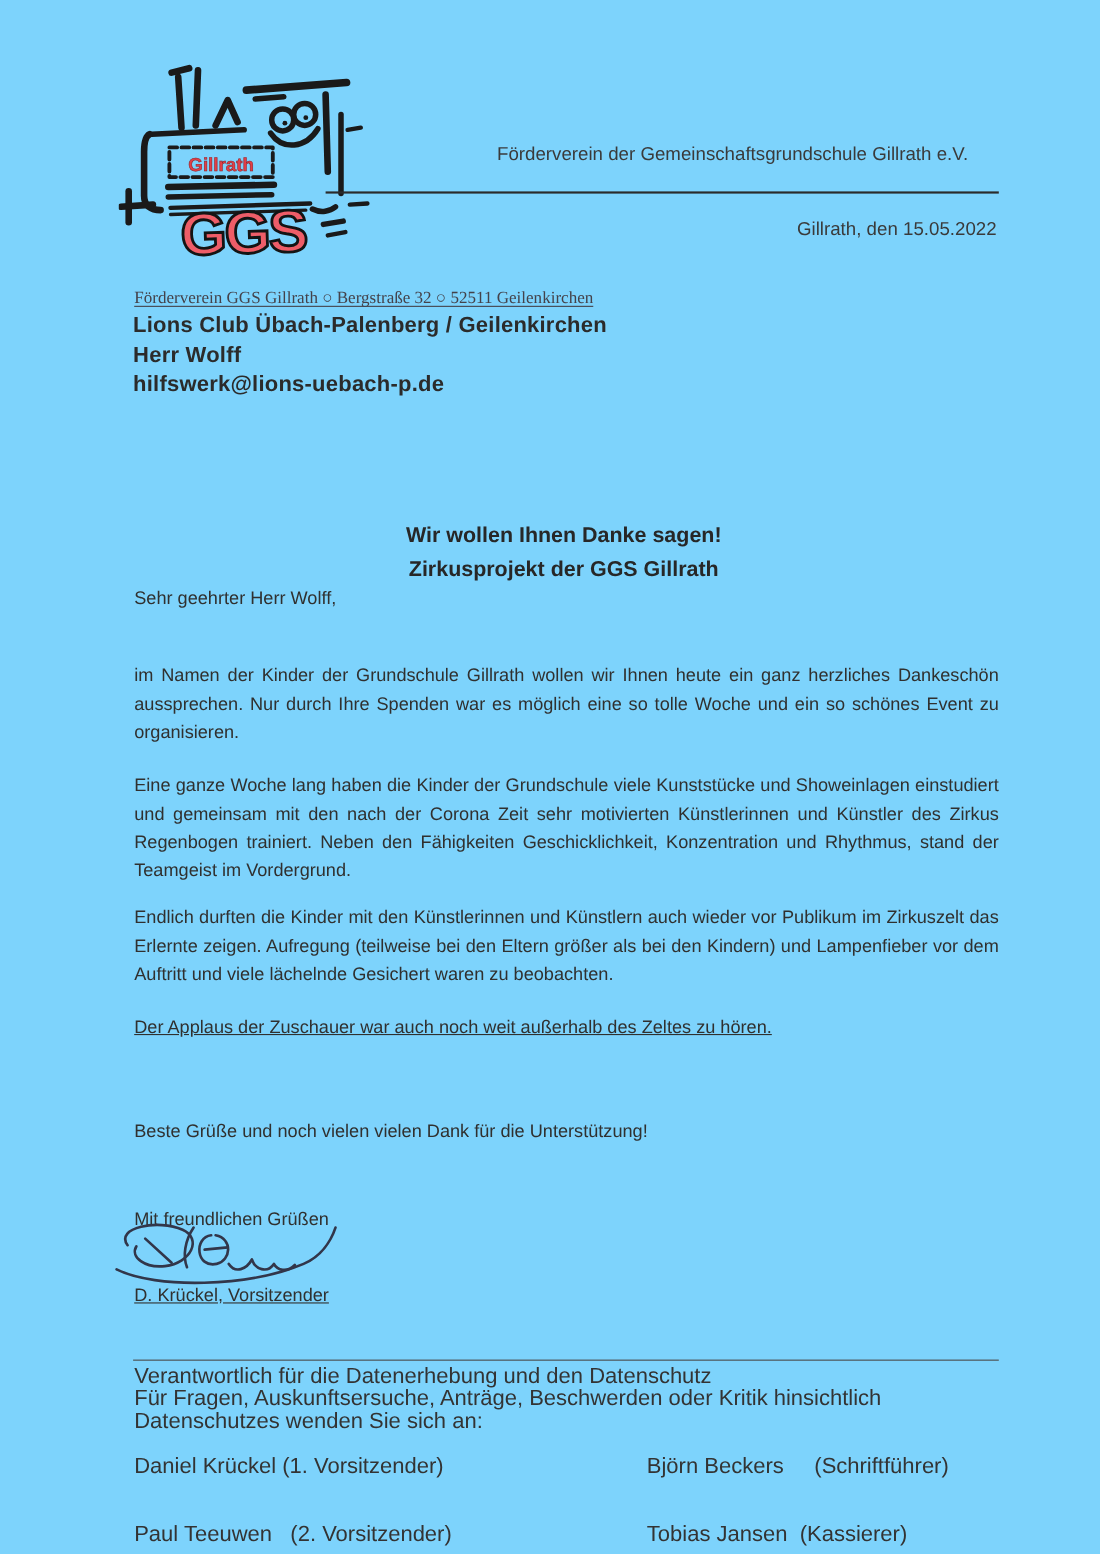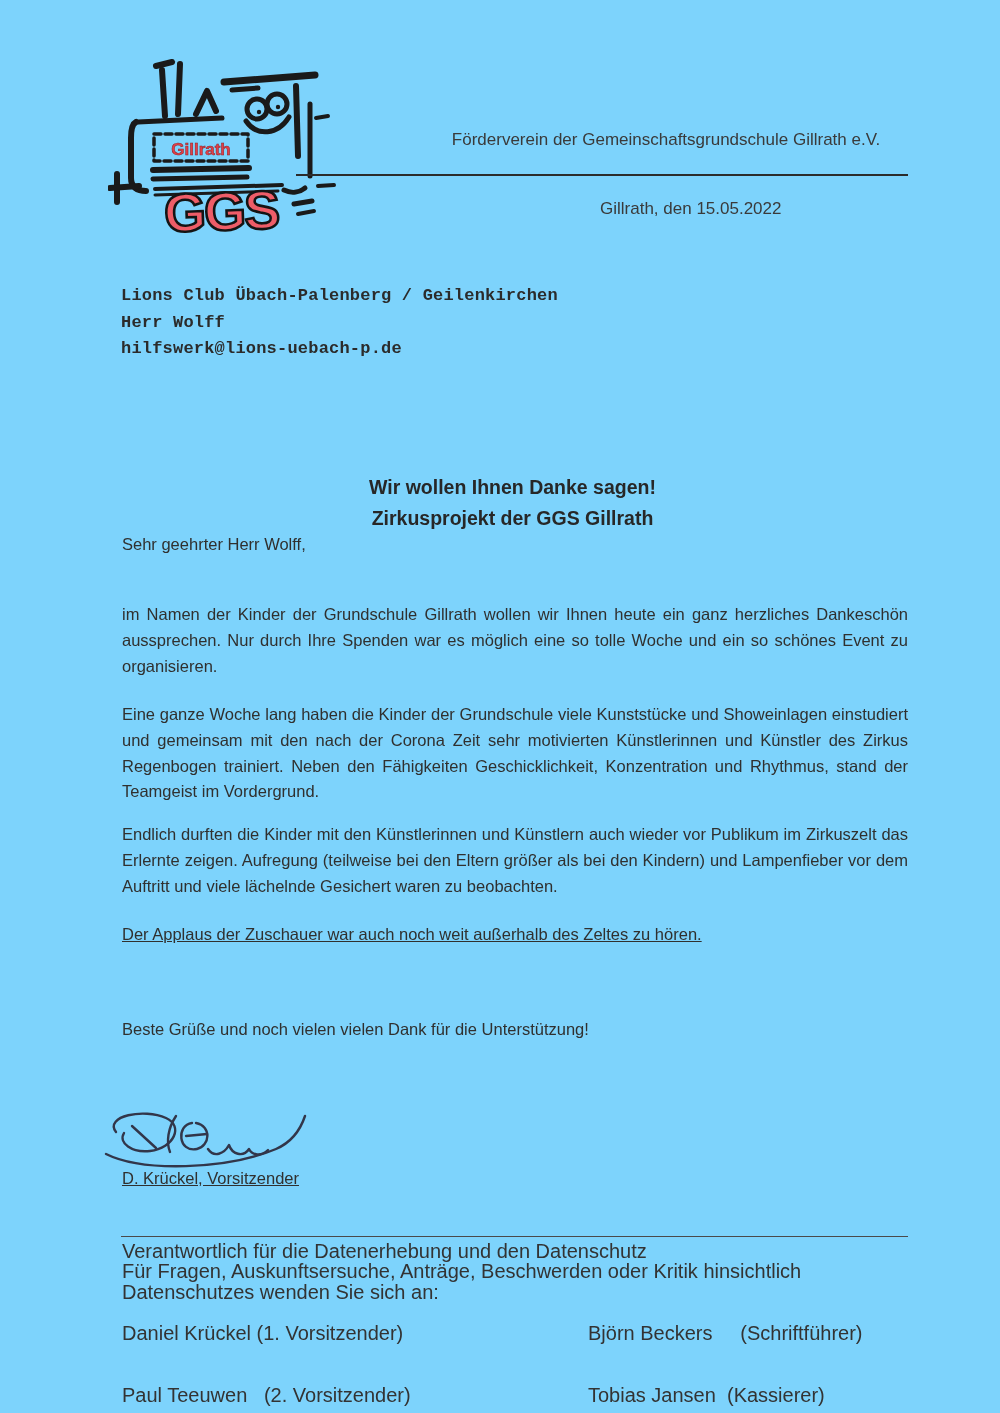--- a/index.html
+++ b/index.html
@@ -19,35 +19,35 @@
   .org-name {
     left:411px; top:130px; width:510px;
     text-align:center; font-size:17px; color:#3a3a3a;
   }
   .header-rule {
     left:296px; top:174px; width:612px; height:0;
     border-top:2.5px solid #2b2b2b;
   }
   .date-line {
     left:600px; top:199px; width:306px;
-    text-align:left; font-size:17px; color:#3a3a3a;
+    text-align:right; font-size:17px; color:#3a3a3a;
   }
 
   
   .sender-line {
     left:122px; top:262px;
     font-family:"Liberation Serif", serif;
     font-size:15.5px; color:#44424a;
     text-decoration:underline;
     text-underline-offset:3px;
   }
   .recipient {
     left:121px; top:283px;
-    font-weight:bold; font-size:17px; line-height:26.5px;
-    color:#2b2b2b; letter-spacing:0.2px;font-family:Liberation Mono, monospace;
+    font-weight:bold; font-size:20px; line-height:26.5px;
+    color:#2b2b2b; letter-spacing:0.2px;
   }
 
   
   .subject {
     left:20px; top:472px; width:985px;
     text-align:center; font-weight:bold;
     font-size:19.5px; line-height:31px; color:#272727;
   }
 
   
@@ -135,38 +135,40 @@
       <text x="93" y="97" text-anchor="middle" font-family="Liberation Sans, sans-serif" font-size="17" font-weight="bold" fill="#e23f47" stroke="#8e2026" stroke-width="0.5">Gillrath</text>
 
       <text x="56" y="172" font-family="Liberation Sans, sans-serif" font-size="54" font-weight="bold" letter-spacing="-2" fill="#ee5d68" stroke="#141414" stroke-width="2.6" transform="rotate(-2 115 150)">GGS</text>
     </svg>
   </div>
 
   <div class="abs org-name">Förderverein der Gemeinschaftsgrundschule Gillrath e.V.</div>
   <div class="abs header-rule"></div>
   <div class="abs date-line">Gillrath, den 15.05.2022</div>
 
+  <div class="abs sender-line">Förderverein GGS Gillrath ○ Bergstraße 32 ○ 52511 Geilenkirchen</div>
   <div class="abs recipient">
     <div>Lions Club Übach-Palenberg / Geilenkirchen</div>
     <div>Herr Wolff</div>
     <div>hilfswerk@lions-uebach-p.de</div>
   </div>
 
   <div class="abs subject">
     <div>Wir wollen Ihnen Danke sagen!</div>
     <div>Zirkusprojekt der GGS Gillrath</div>
   </div>
 
   <div class="abs body-text salutation">Sehr geehrter Herr Wolff,</div>
   <div class="abs body-text just p1">im Namen der Kinder der Grundschule Gillrath wollen wir Ihnen heute ein ganz herzliches Dankeschön aussprechen. Nur durch Ihre Spenden war es möglich eine so tolle Woche und ein so schönes Event zu organisieren.</div>
   <div class="abs body-text just p2">Eine ganze Woche lang haben die Kinder der Grundschule viele Kunststücke und Showeinlagen einstudiert und gemeinsam mit den nach der Corona Zeit sehr motivierten Künstlerinnen und Künstler des Zirkus Regenbogen trainiert. Neben den Fähigkeiten Geschicklichkeit, Konzentration und Rhythmus, stand der Teamgeist im Vordergrund.</div>
   <div class="abs body-text just p3">Endlich durften die Kinder mit den Künstlerinnen und Künstlern auch wieder vor Publikum im Zirkuszelt das Erlernte zeigen. Aufregung (teilweise bei den Eltern größer als bei den Kindern) und Lampenfieber vor dem Auftritt und viele lächelnde Gesichert waren zu beobachten.</div>
   <div class="abs body-text p4">Der Applaus der Zuschauer war auch noch weit außerhalb des Zeltes zu hören.</div>
   <div class="abs body-text p6">Beste Grüße und noch vielen vielen Dank für die Unterstützung!</div>
 
+  <div class="abs body-text closing-salute">Mit freundlichen Grüßen</div>
   <div class="abs signature">
     <svg width="240" height="70" viewBox="0 0 240 70">
       <g fill="none" stroke="#32364a" stroke-width="2.4" stroke-linecap="round" stroke-linejoin="round">
         <path d="M16 24 C4 8 44 0 66 10 C84 18 74 40 50 43 C32 45 18 35 24 25"></path>
         <path d="M32 18 L56 40"></path>
         <path d="M76 8 C68 20 66 34 70 44"></path>
         <path d="M92 15 C76 17 78 45 97 41 C110 38 112 18 96 15"></path>
         <path d="M86 28 L107 26"></path>
         <path d="M108 41 C114 50 124 46 129 37 C132 46 143 50 149 41 C152 47 161 49 168 42"></path>
         <path d="M6 46 C42 64 126 62 176 41 C192 34 201 20 205 8"></path>

